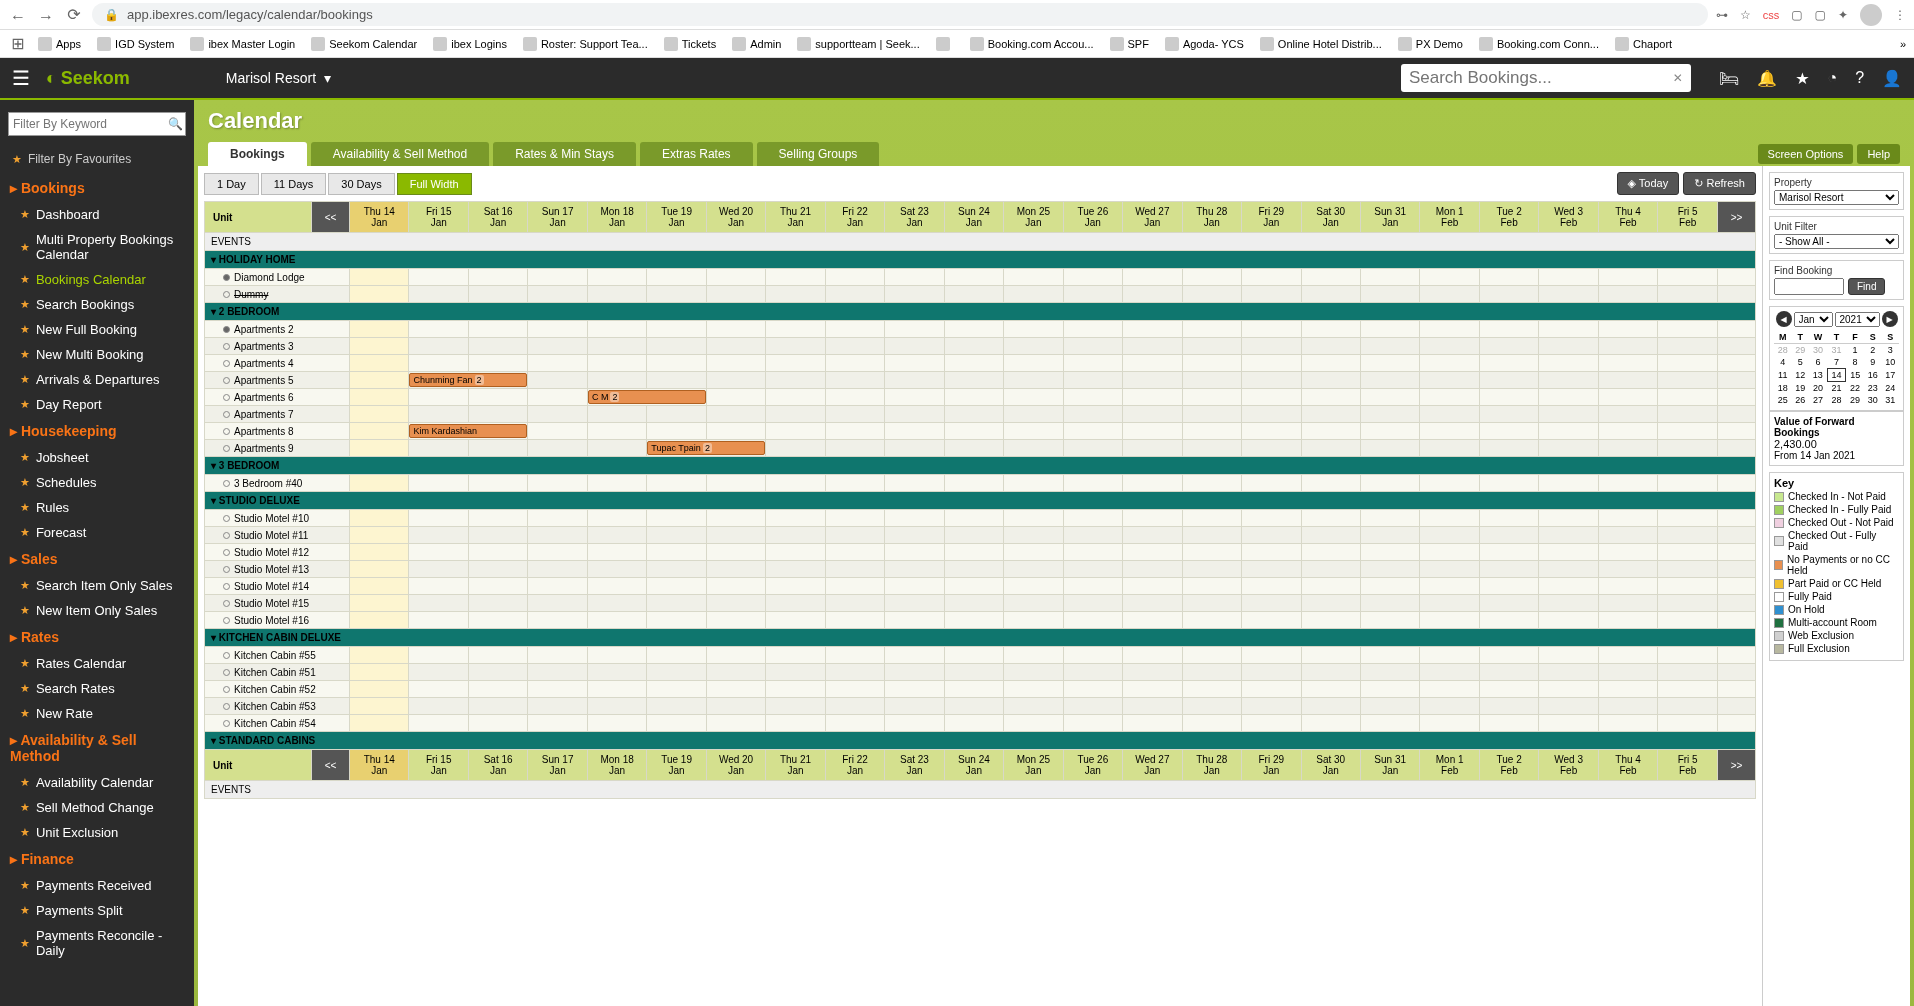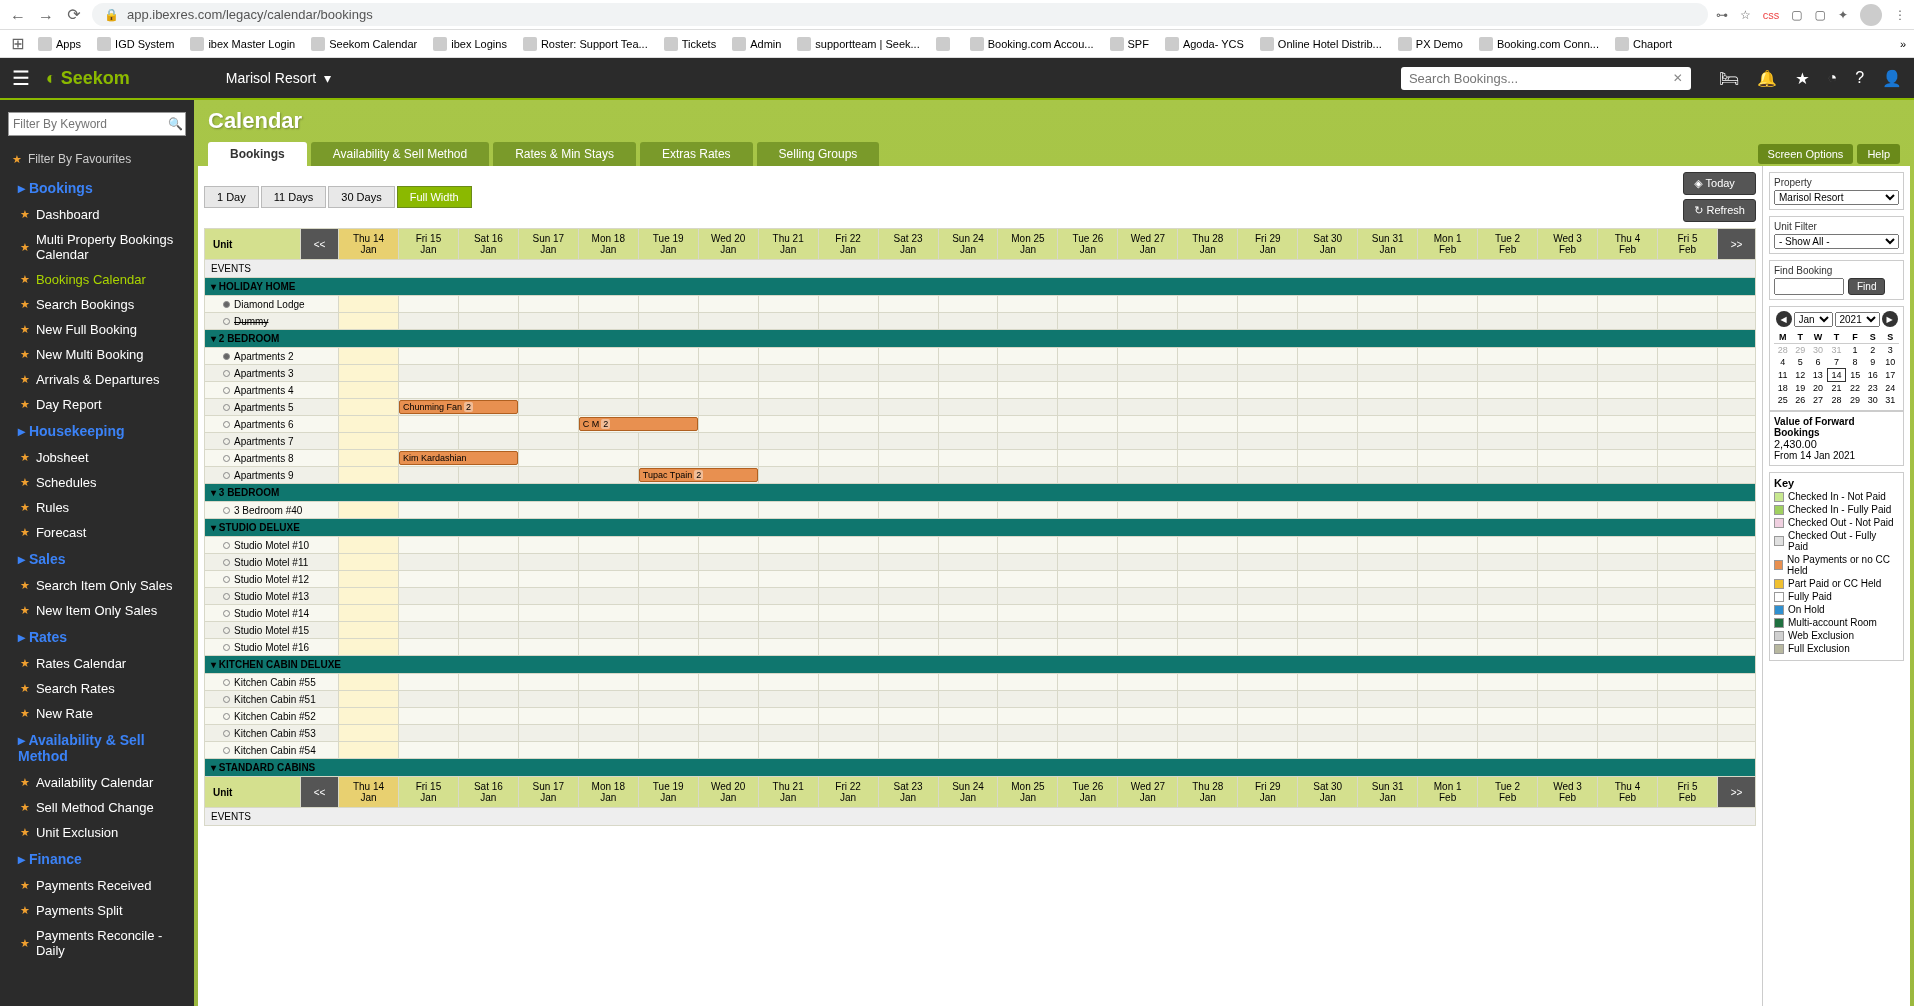--- a/index.html
+++ b/index.html
@@ -17,61 +17,61 @@
 .bookmark { display: flex; align-items: center; gap: 4px; padding: 2px 6px; cursor: pointer; white-space: nowrap; }
 .bookmark-icon { width: 14px; height: 14px; background: #ccc; border-radius: 2px; }
 
 
 .app-header { height: 42px; background: #2b2b2b; display: flex; align-items: center; padding: 0 12px; gap: 16px; border-bottom: 2px solid #8bb900; }
 .menu-icon { color: #fff; font-size: 20px; cursor: pointer; }
 .logo { color: #8bb900; font-weight: bold; font-size: 18px; display: flex; align-items: center; gap: 4px; }
 .property-dropdown { color: #fff; font-size: 14px; cursor: pointer; display: flex; align-items: center; gap: 8px; margin-left: 80px; }
 .header-spacer { flex: 1; }
 .search-box { width: 290px; background: #fff; border-radius: 3px; display: flex; align-items: center; padding: 4px 8px; }
-.search-box input { border: none; flex: 1; font-size: 13px; outline: none; }
+.search-box input { border: none; flex: 1; font-size: 17px; outline: none; }
 .header-icons { display: flex; gap: 18px; color: #fff; align-items: center; margin-left: 12px; }
 .header-icon { cursor: pointer; font-size: 16px; }
 
 
 .layout { display: flex; height: calc(100vh - 100px); }
 
 
 .sidebar { width: 194px; background: #2b2b2b; overflow-y: auto; padding-top: 8px; }
 .filter-box { margin: 4px 8px 8px; background: #fff; border: 1px solid #999; display: flex; align-items: center; padding: 4px; }
 .filter-box input { border: none; flex: 1; font-size: 12px; outline: none; }
 .fav-filter { padding: 8px 12px; color: #ccc; display: flex; align-items: center; gap: 6px; cursor: pointer; }
-.nav-section { padding: 6px 18px; color: #3b82f6; font-weight: bold; font-size: 14px; cursor: pointer; }
+.nav-section { padding: 6px 10px; color: #f97316; font-weight: bold; font-size: 14px; cursor: pointer; }
 .nav-item { padding: 5px 20px; color: #fff; font-size: 13px; cursor: pointer; display: flex; align-items: center; gap: 6px; }
 .nav-item.active { color: #aad400; }
 .star { color: #f0a030; font-size: 11px; }
 
 
 .main { flex: 1; background: linear-gradient(#a8c648, #9bb83e); display: flex; flex-direction: column; overflow: hidden; }
 .page-title { padding: 8px 14px; color: #fff; font-size: 22px; font-weight: bold; text-shadow: 1px 1px 2px rgba(0,0,0,0.3); }
 .tabs { display: flex; padding: 0 14px; gap: 4px; align-items: center; }
 .tab { padding: 5px 22px; background: #7a9a2a; color: #fff; font-size: 12px; cursor: pointer; border-radius: 3px 3px 0 0; }
 .tab.active { background: #fff; color: #333; font-weight: bold; }
 .tab-spacer { flex: 1; }
 .tab-btn { padding: 4px 10px; background: #6a8a1a; color: #fff; border-radius: 3px; cursor: pointer; font-size: 11px; }
 
 .content-row { display: flex; flex: 1; overflow: hidden; background: #fff; margin: 0 4px; }
 .calendar-wrap { flex: 1; overflow: auto; padding: 6px; }
 
 .view-btns { display: flex; gap: 2px; margin-bottom: 6px; align-items: center; }
 .view-btn { padding: 4px 12px; background: #e8e8e8; border: 1px solid #bbb; cursor: pointer; font-size: 11px; }
 .view-btn.active { background: #8bb900; color: #fff; border-color: #6a8a1a; }
-.today-refresh { margin-left: auto; display: flex; gap: 4px; flex-direction: column; }
+.today-refresh { margin-left: auto; display: flex; gap: 4px; }
 .tr-btn { padding: 4px 10px; background: #555; color: #fff; border-radius: 3px; cursor: pointer; font-size: 11px; border: 1px solid #333; }
 
 
 .cal-table { border-collapse: collapse; width: 100%; table-layout: fixed; }
 .cal-table th, .cal-table td { border: 1px solid #d8d8c8; font-size: 10px; }
 .cal-table th { background: #d4e08e; padding: 4px 2px; font-weight: normal; text-align: center; }
 .cal-table th.today { background: #e8d070; }
-.unit-header { background: #d4e08e !important; text-align: left !important; padding: 4px 8px !important; width: 96px; font-weight: bold !important; }
+.unit-header { background: #d4e08e !important; text-align: left !important; padding: 4px 8px !important; width: 107px; font-weight: bold !important; }
 .nav-arrow { background: #555 !important; color: #fff; cursor: pointer; width: 38px; }
 .cat-row td { background: #0f766e; padding: 3px 6px; font-size: 10px; font-weight: bold; }
 .unit-row td:first-child { padding-left: 18px; font-size: 10px; }
 .unit-row td { height: 17px; background: #f8f8f0; }
 .unit-row.alt td { background: #f0f0e8; }
 .cell.today { background: #fdf5d0 !important; }
 .dot { display: inline-block; width: 7px; height: 7px; border-radius: 50%; border: 1px solid #888; margin-right: 4px; }
 .dot.filled { background: #666; }
 .events-row td { background: #eee; padding: 3px 6px; font-size: 10px; }
 .booking { background: #e89050; border: 1px solid #b06020; border-radius: 2px; font-size: 9px; padding: 1px 3px; white-space: nowrap; overflow: hidden; display: flex; align-items: center; height: 14px; }

